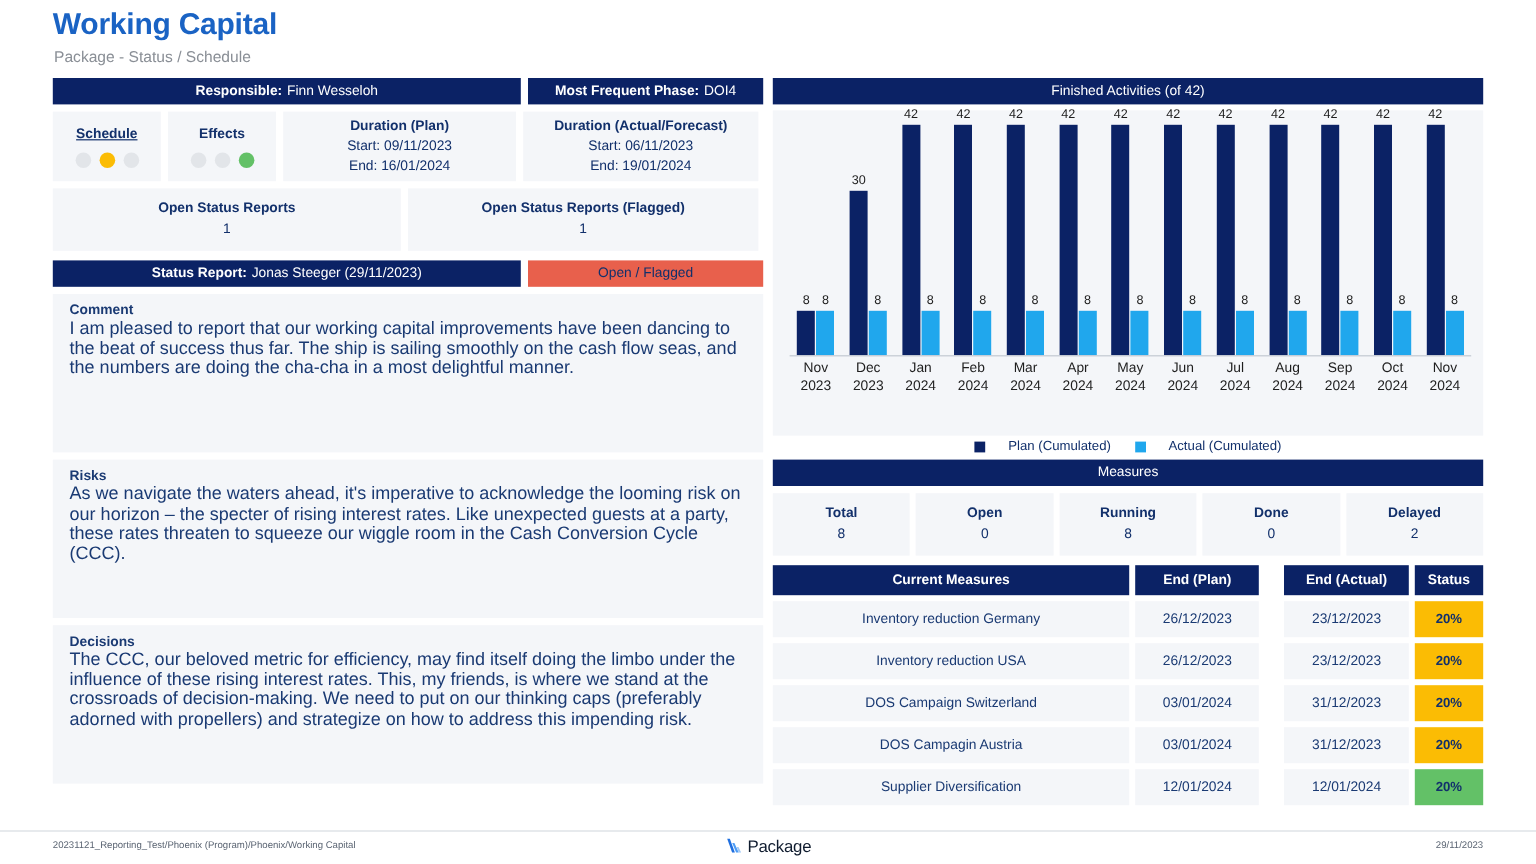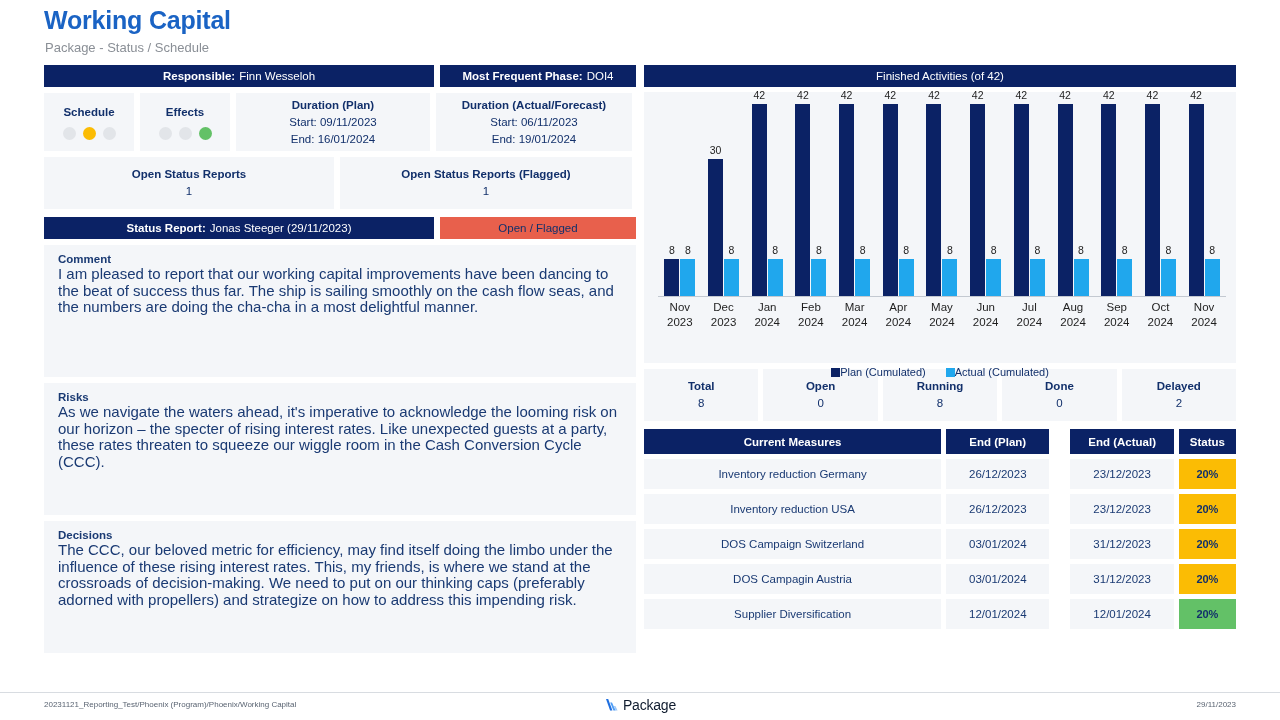--- a/index.html
+++ b/index.html
@@ -41,21 +41,21 @@
   .card .val { font-size: 11.5px; font-weight: normal; line-height: 17px; }
 
   
   .leftcol { position: absolute; left: 44px; top: 65px; width: 592px; }
 
   .row1 { display: flex; gap: 6px; }
   .row1 .nb-resp { width: 390px; }
   .row1 .nb-phase { width: 196px; }
 
   .row2 { display: flex; gap: 6px; margin-top: 6px; }
-  .row2 .c-sched { width: 90px; height: 58px; }
+  .row2 .c-sched { width: 90px; height: 58px; text-decoration: underline; }
   .row2 .c-eff { width: 90px; height: 58px; }
   .row2 .c-dp { width: 194px; height: 58px; }
   .row2 .c-da { width: 196px; height: 58px; }
 
   .dots { display: flex; gap: 7px; margin-top: 6px; }
   .dot { width: 13px; height: 13px; border-radius: 50%; background: #e2e5e9; }
   .dot.yellow { background: #fbbc04; }
   .dot.green { background: #63c167; }
 
   .row3 { display: flex; gap: 6px; margin-top: 6px; }
@@ -109,21 +109,21 @@
     position: absolute; left: 14px; right: 10px; top: 208px;
     display: flex; justify-content: space-around;
   }
   .xlab { width: 40px; text-align: center; font-size: 11.5px;
           color: #1e1e1e; line-height: 15px; }
   .legend {
     position: absolute; left: 0; right: 0; top: 274px;
     display: flex; justify-content: center; gap: 20px;
     font-size: 11px; color: #12306b;
   }
-  .legend .item { display: flex; align-items: center; gap: 0; }
+  .legend .item { display: flex; align-items: center; gap: 19px; }
   .swatch { width: 9px; height: 9px; display: inline-block; }
   .swatch.plan { background: #0b2265; }
   .swatch.actual { background: #20a7ed; }
 
   .measbar { margin-top: 20px; }
   .mrow { display: flex; gap: 5px; margin-top: 6px; }
   .mcard { width: 115.4px; height: 52px; }
 
   .table { margin-top: 8px; }
   .thead { display: flex; gap: 5px; }
@@ -419,20 +419,21 @@
             <span class="swatch plan" style="background:#0b2265"></span>
             <span>Plan (Cumulated)</span>
           </div>
           <div class="item">
             <span class="swatch actual" style="background:#20a7ed"></span>
             <span>Actual (Cumulated)</span>
           </div>
         </div>
     </div>
 
+    <div class="navbar nb-full measbar">Measures</div>
 
     <div class="mrow" id="measures-summary">
         <div class="card mcard">
           <div class="lbl">Total</div>
           <div class="val">8</div>
         </div>
         <div class="card mcard">
           <div class="lbl">Open</div>
           <div class="val">0</div>
         </div>

